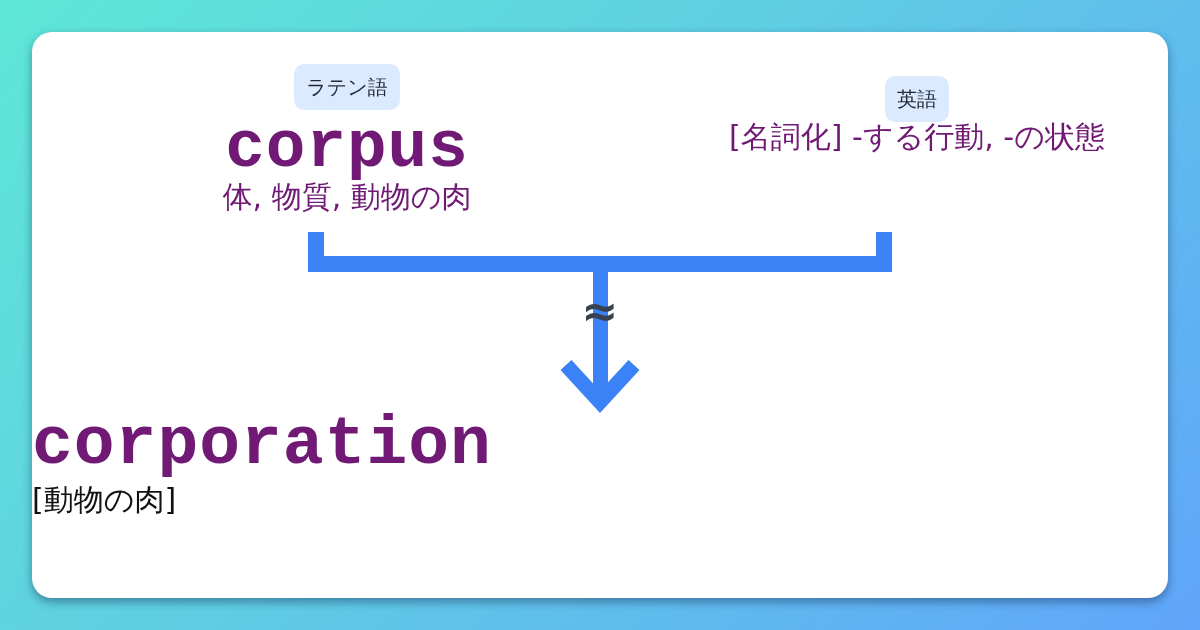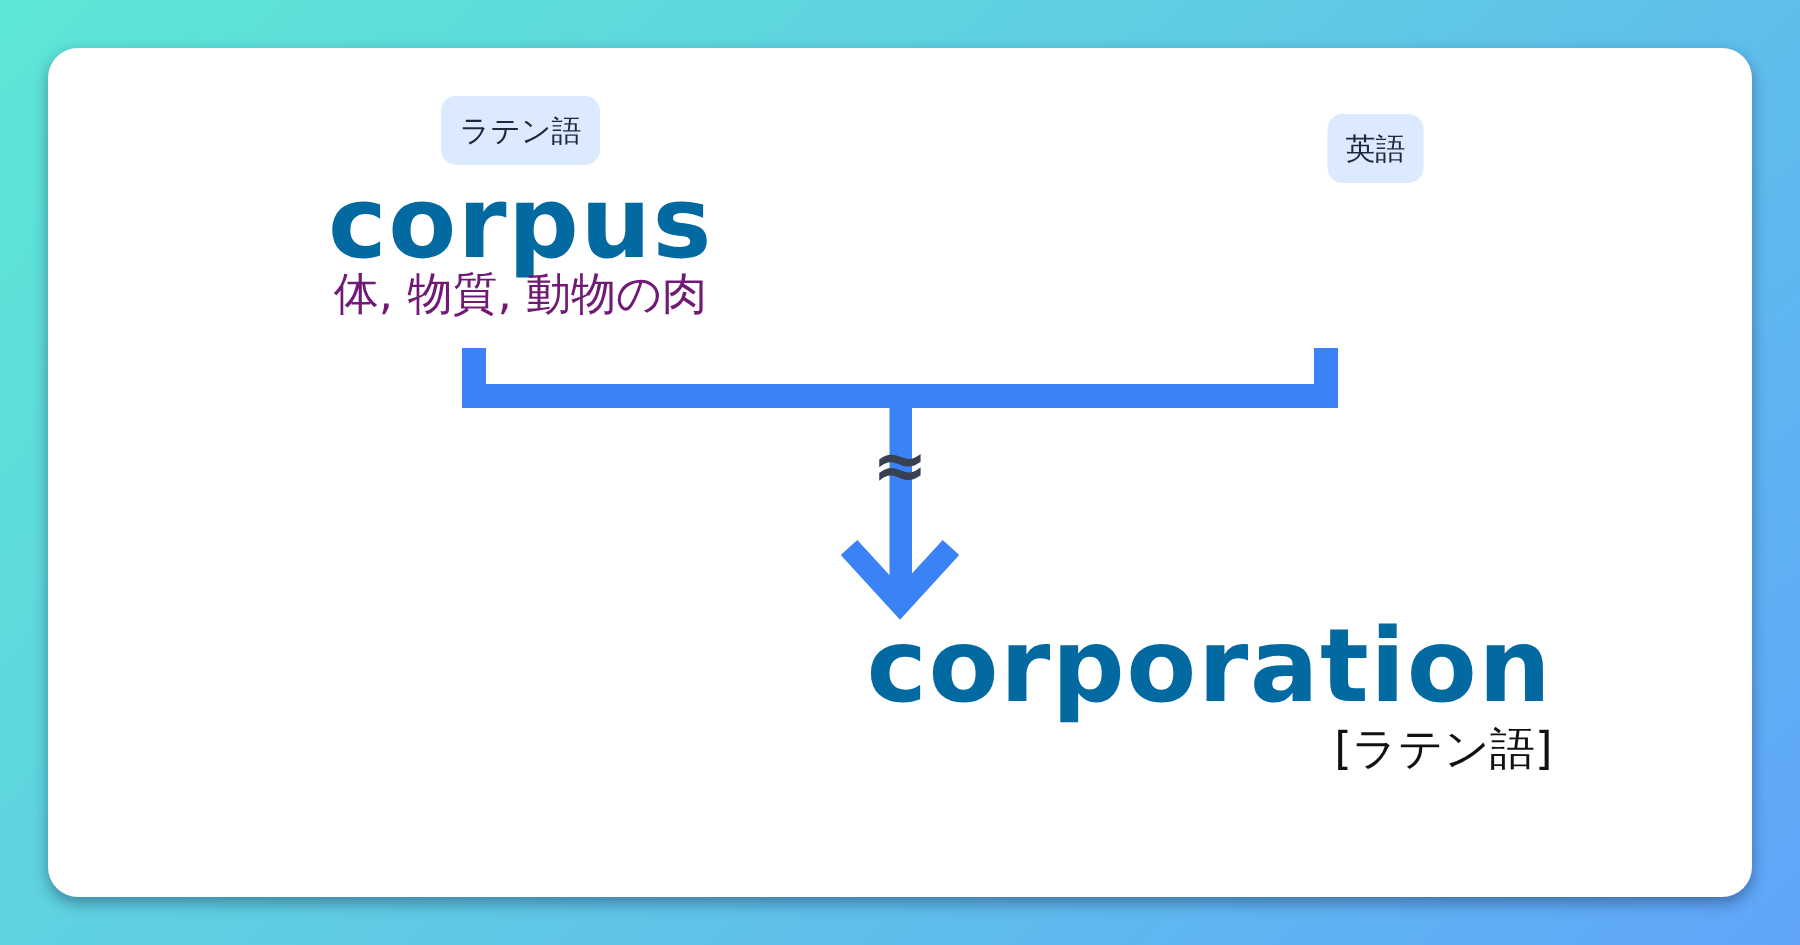--- a/index.html
+++ b/index.html
@@ -15,26 +15,26 @@
   }
   .col { position: absolute; text-align: center; }
   .col.left { left: 150px; width: 330px; top: 32px; }
   .col.right { left: 635px; width: 500px; top: 44px; }
   .badge {
     display: inline-block; background: #dbeafe; color: #1f2937;
     font-size: 20px; line-height: 24px; padding: 11px 12px 11px 12px;
     border-radius: 10px;
   }
   .word {
-    font-weight: bold; font-size: 66px; line-height: 66px; color: #0369a1;
-    margin-top: 6px; letter-spacing: 1px;
+    font-weight: bold; font-size: 66px; line-height: 66px; color: #701a75;
+    margin-top: 6px; letter-spacing: 1px; font-family: Liberation Mono, monospace;
   }
   .meaning { font-size: 30px; line-height: 34px; color: #701a75; margin-top: -2px; }
   svg.diagram { position: absolute; left: 0; top: 0; }
-  .result { position: absolute; left: 0; width: 1003px; top: 376px; text-align: right; }
+  .result { position: absolute; left: 0; width: 1003px; top: 376px; text-align: left; }
   .result .word { font-size: 68px; line-height: 74px; margin-top: 0; }
   .result .sub { font-size: 30px; line-height: 36px; color: #111; }
   .approx {
     position: absolute; left: 538px; top: 254px; width: 60px; text-align: center;
     font-size: 44px; line-height: 50px; color: #374151; font-weight: bold;
   }
 </style>
 </head>
 <body>
 
@@ -54,21 +54,22 @@
   </svg>
 
   <div class="col left">
     <span class="badge">ラテン語</span>
     <div class="word">corpus</div>
     <div class="meaning">体, 物質, 動物の肉</div>
   </div>
 
   <div class="col right">
     <span class="badge">英語</span>
+    <div class="meaning">[名詞化] -する行動, -の状態</div>
   </div>
 
   <div class="approx">≈</div>
 
   <div class="result">
     <div class="word">corporation</div>
-    <div class="sub">[ラテン語]</div>
+    <div class="sub">[動物の肉]</div>
   </div>
 </div>
 
 </body></html>

